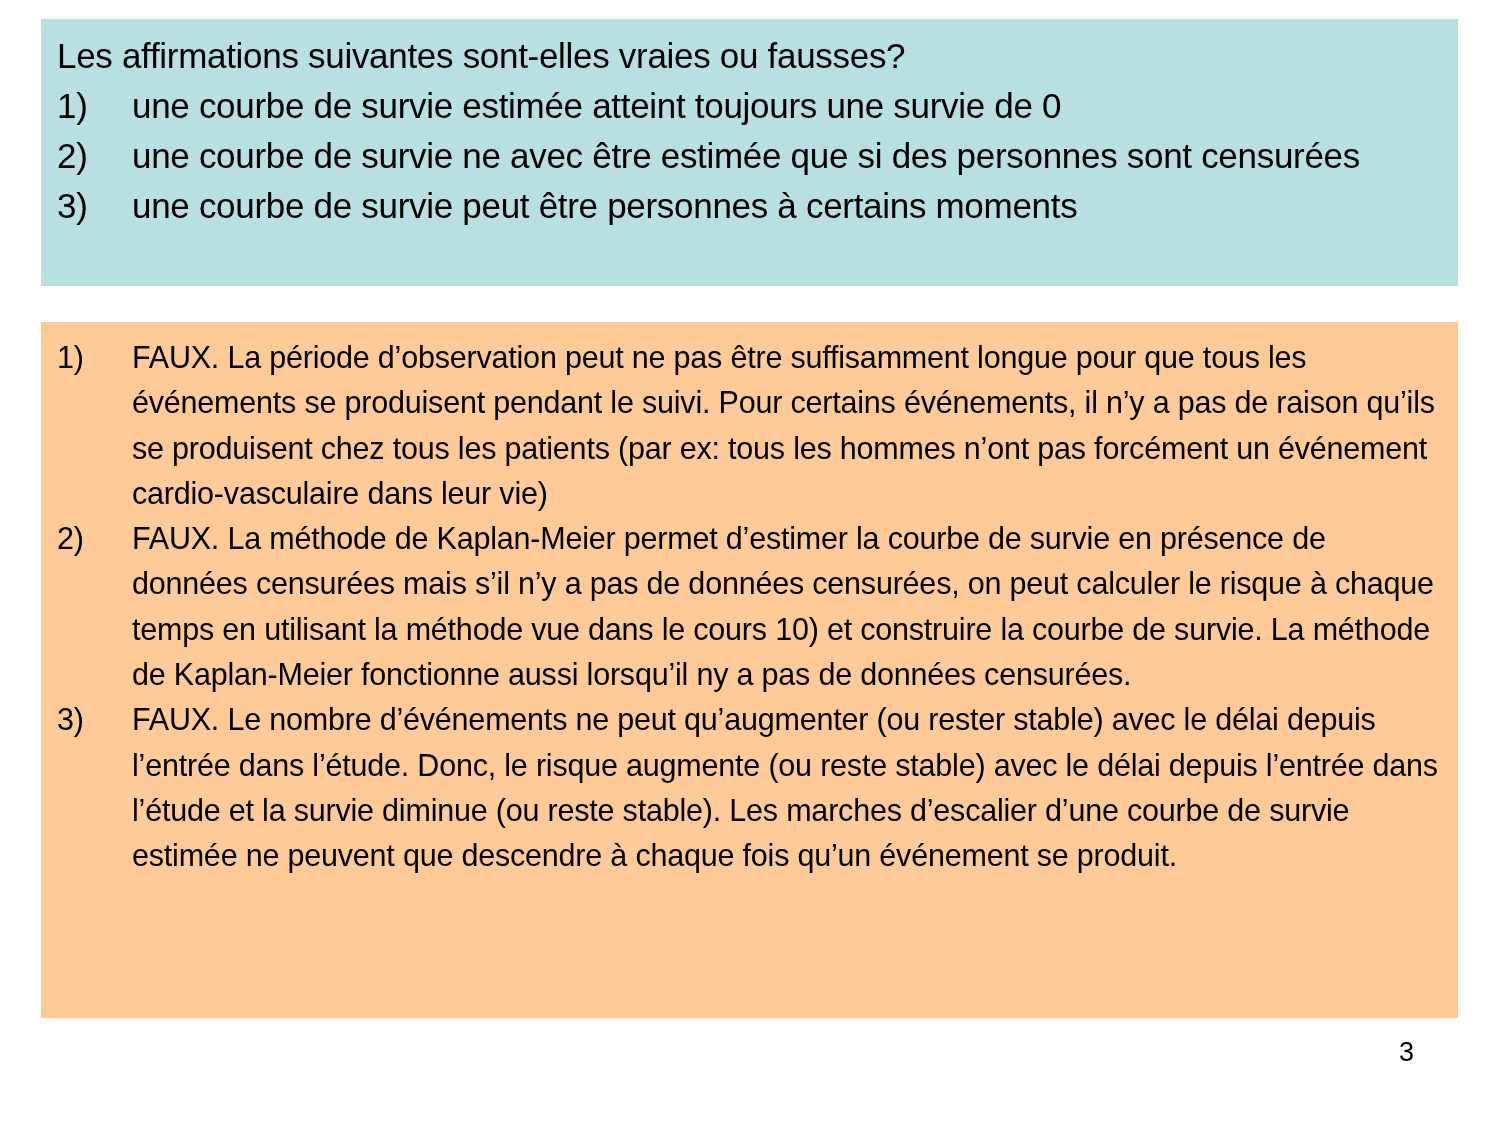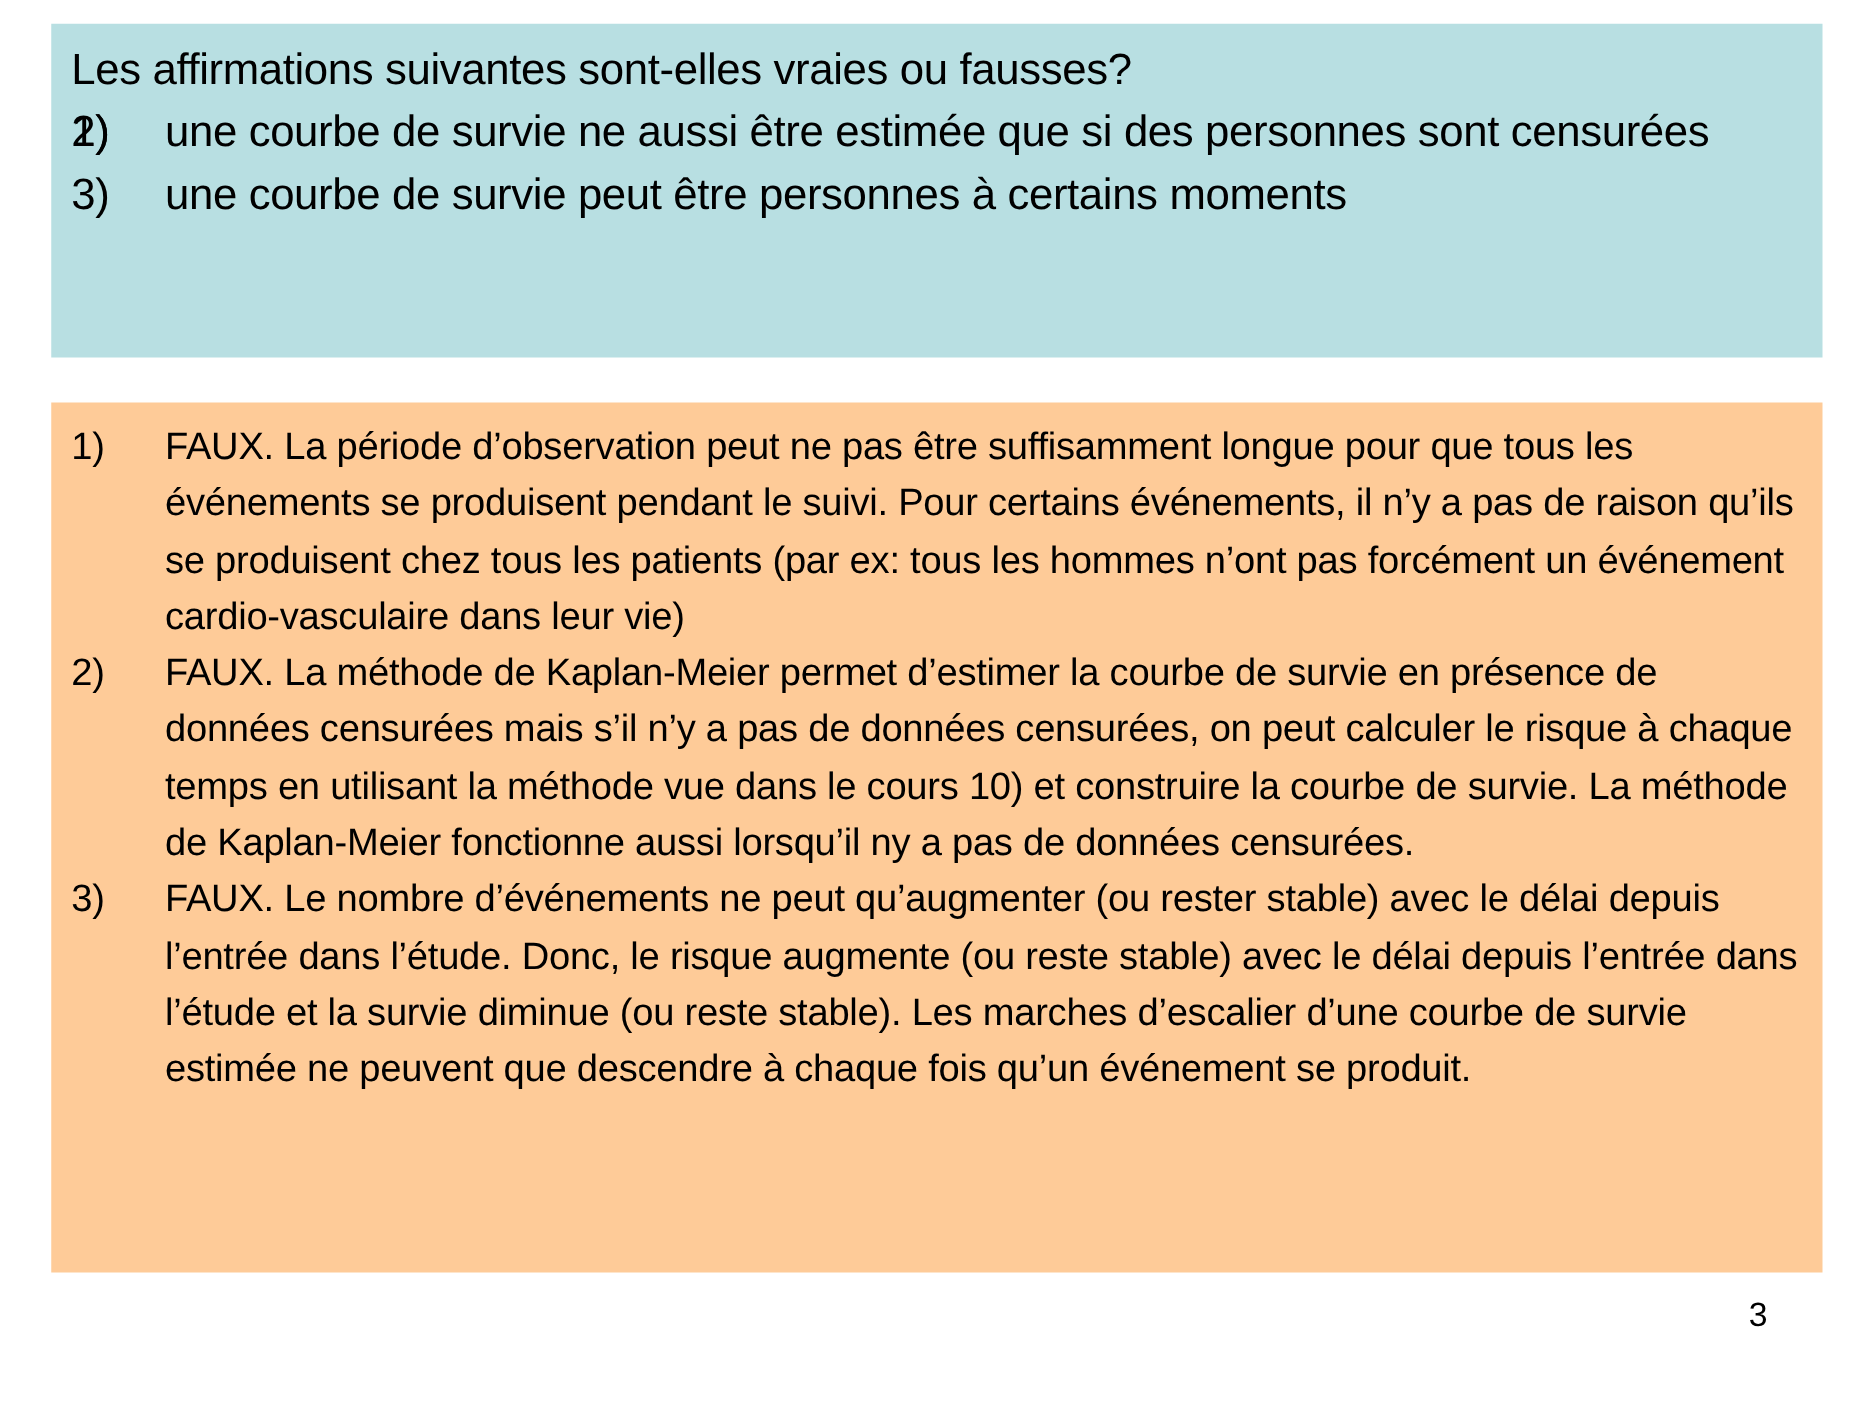--- a/index.html
+++ b/index.html
@@ -76,24 +76,25 @@
     }
   </style>
 </head>
 <body>
 
 <div class="box question-box">
   <div class="q-title">Les affirmations suivantes sont-elles vraies ou fausses?</div>
   <ol class="list">
     <li class="q-item">
       <span class="num">1)</span>
+      <span>une courbe de survie estimée atteint toujours une survie de 0</span>
     </li>
     <li class="q-item">
       <span class="num">2)</span>
-      <span>une courbe de survie ne aussi être estimée que si des personnes sont censurées</span>
+      <span>une courbe de survie ne avec être estimée que si des personnes sont censurées</span>
     </li>
     <li class="q-item">
       <span class="num">3)</span>
       <span>une courbe de survie peut être personnes à certains moments</span>
     </li>
   </ol>
 </div>
 
 <div class="box answer-box">
   <ol class="list">

